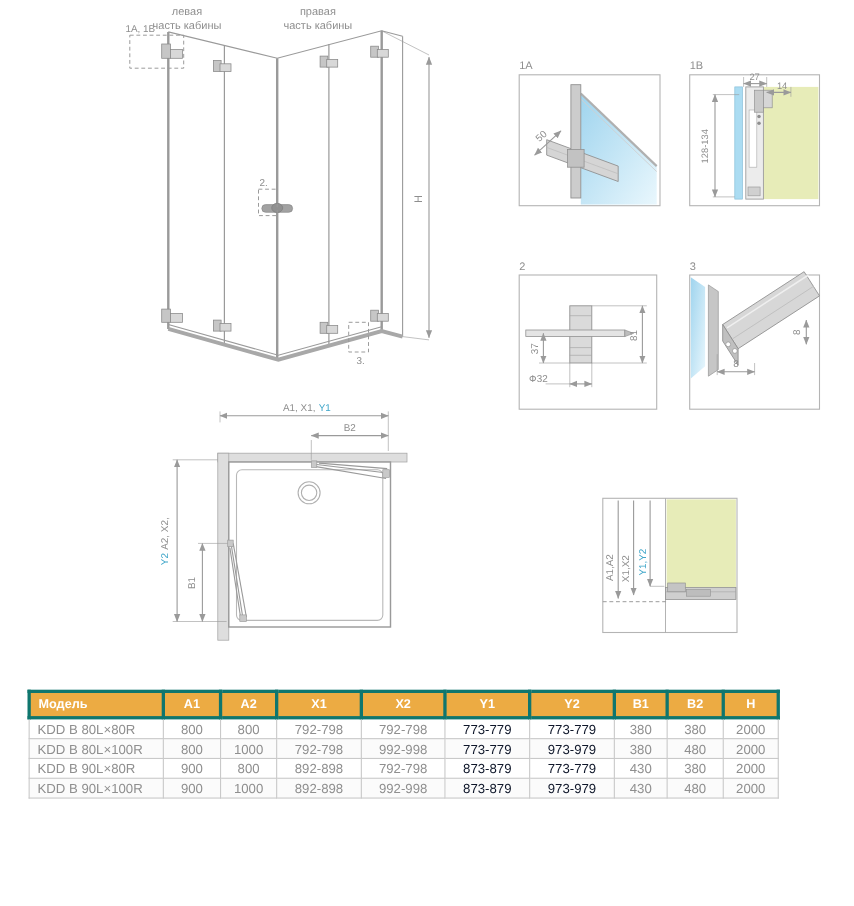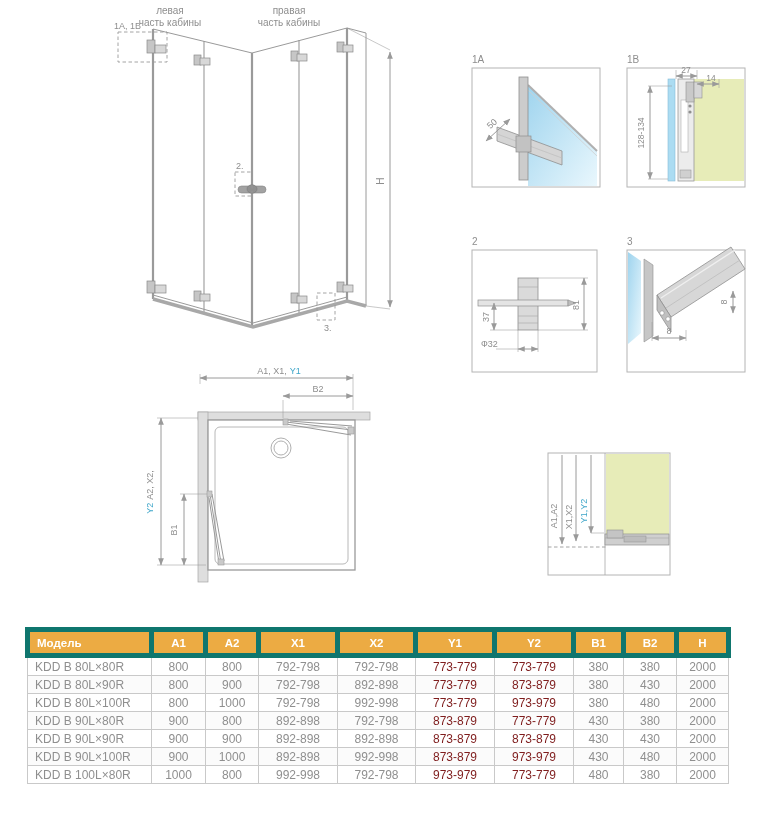--- a/index.html
+++ b/index.html
@@ -12,31 +12,31 @@
   .dim8{font-size:8.5px;}
   .cy{fill:#3FA6C9;}
   .thin{stroke:#9a9a9a;stroke-width:1;fill:none;}
   .ext{stroke:#9a9a9a;stroke-width:.55;fill:none;}
   .dash{stroke:#9a9a9a;stroke-width:.9;fill:none;stroke-dasharray:3.5,2.5;}
   .box{fill:#fff;stroke:#b4b4b4;stroke-width:1;}
   
   #spec-table{position:absolute;left:25px;top:627px;width:606px;border-collapse:collapse;
     table-layout:fixed;font-family:"Liberation Sans",sans-serif;}
   #spec-table th{background:#ECAB43;color:#fff;font-size:11.5px;font-weight:bold;
-    border:5px solid #0f766e;height:21px;padding:0 2px;text-align:center;}
+    border:3px solid #0f766e;height:21px;padding:0 2px;text-align:center;}
   #spec-table td{background:#fff;color:#8f8f8f;font-size:12px;border:1px solid #c9c9c9;
     height:17px;padding:0 2px;text-align:center;white-space:nowrap;overflow:hidden;}
   #spec-table tr:nth-child(even) td{background:#fbfbfb;}
   #spec-table .col0{width:110px;text-align:left;padding-left:7px;}
   #spec-table .col1{width:45px;} #spec-table .col2{width:44px;}
   #spec-table .col3{width:70px;} #spec-table .col4{width:69px;}
   #spec-table .col5{width:70px;} #spec-table .col6{width:70px;}
   #spec-table .col7{width:41px;} #spec-table .col8{width:44px;}
   #spec-table .col9{width:43px;}
-  #spec-table td.col5,#spec-table td.col6{color:#7f1d1d;}
+  #spec-table td.col5,#spec-table td.col6{color:#0f172a;}
 </style>
 </head>
 <body>
 
 <div id="stage">
 
 <svg width="776" height="615" viewBox="0 0 776 615">
   <defs>
     <linearGradient id="glass" x1="0" y1="0" x2="1" y2="1">
       <stop offset="0" stop-color="#9fd4ee"></stop>
@@ -263,32 +263,20 @@
           <td class="col2">800</td>
           <td class="col3">792-798</td>
           <td class="col4">792-798</td>
           <td class="col5">773-779</td>
           <td class="col6">773-779</td>
           <td class="col7">380</td>
           <td class="col8">380</td>
           <td class="col9">2000</td>
         </tr>
         <tr>
-          <td class="col0">KDD B 80L×90R</td>
-          <td class="col1">800</td>
-          <td class="col2">900</td>
-          <td class="col3">792-798</td>
-          <td class="col4">892-898</td>
-          <td class="col5">773-779</td>
-          <td class="col6">873-879</td>
-          <td class="col7">380</td>
-          <td class="col8">430</td>
-          <td class="col9">2000</td>
-        </tr>
-        <tr>
           <td class="col0">KDD B 80L×100R</td>
           <td class="col1">800</td>
           <td class="col2">1000</td>
           <td class="col3">792-798</td>
           <td class="col4">992-998</td>
           <td class="col5">773-779</td>
           <td class="col6">973-979</td>
           <td class="col7">380</td>
           <td class="col8">480</td>
           <td class="col9">2000</td>
@@ -299,51 +287,27 @@
           <td class="col2">800</td>
           <td class="col3">892-898</td>
           <td class="col4">792-798</td>
           <td class="col5">873-879</td>
           <td class="col6">773-779</td>
           <td class="col7">430</td>
           <td class="col8">380</td>
           <td class="col9">2000</td>
         </tr>
         <tr>
-          <td class="col0">KDD B 90L×90R</td>
-          <td class="col1">900</td>
-          <td class="col2">900</td>
-          <td class="col3">892-898</td>
-          <td class="col4">892-898</td>
-          <td class="col5">873-879</td>
-          <td class="col6">873-879</td>
-          <td class="col7">430</td>
-          <td class="col8">430</td>
-          <td class="col9">2000</td>
-        </tr>
-        <tr>
           <td class="col0">KDD B 90L×100R</td>
           <td class="col1">900</td>
           <td class="col2">1000</td>
           <td class="col3">892-898</td>
           <td class="col4">992-998</td>
           <td class="col5">873-879</td>
           <td class="col6">973-979</td>
           <td class="col7">430</td>
           <td class="col8">480</td>
           <td class="col9">2000</td>
         </tr>
-        <tr>
-          <td class="col0">KDD B 100L×80R</td>
-          <td class="col1">1000</td>
-          <td class="col2">800</td>
-          <td class="col3">992-998</td>
-          <td class="col4">792-798</td>
-          <td class="col5">973-979</td>
-          <td class="col6">773-779</td>
-          <td class="col7">480</td>
-          <td class="col8">380</td>
-          <td class="col9">2000</td>
-        </tr>
       </tbody>
 </table>
 
 </div>
 
 </body></html>

